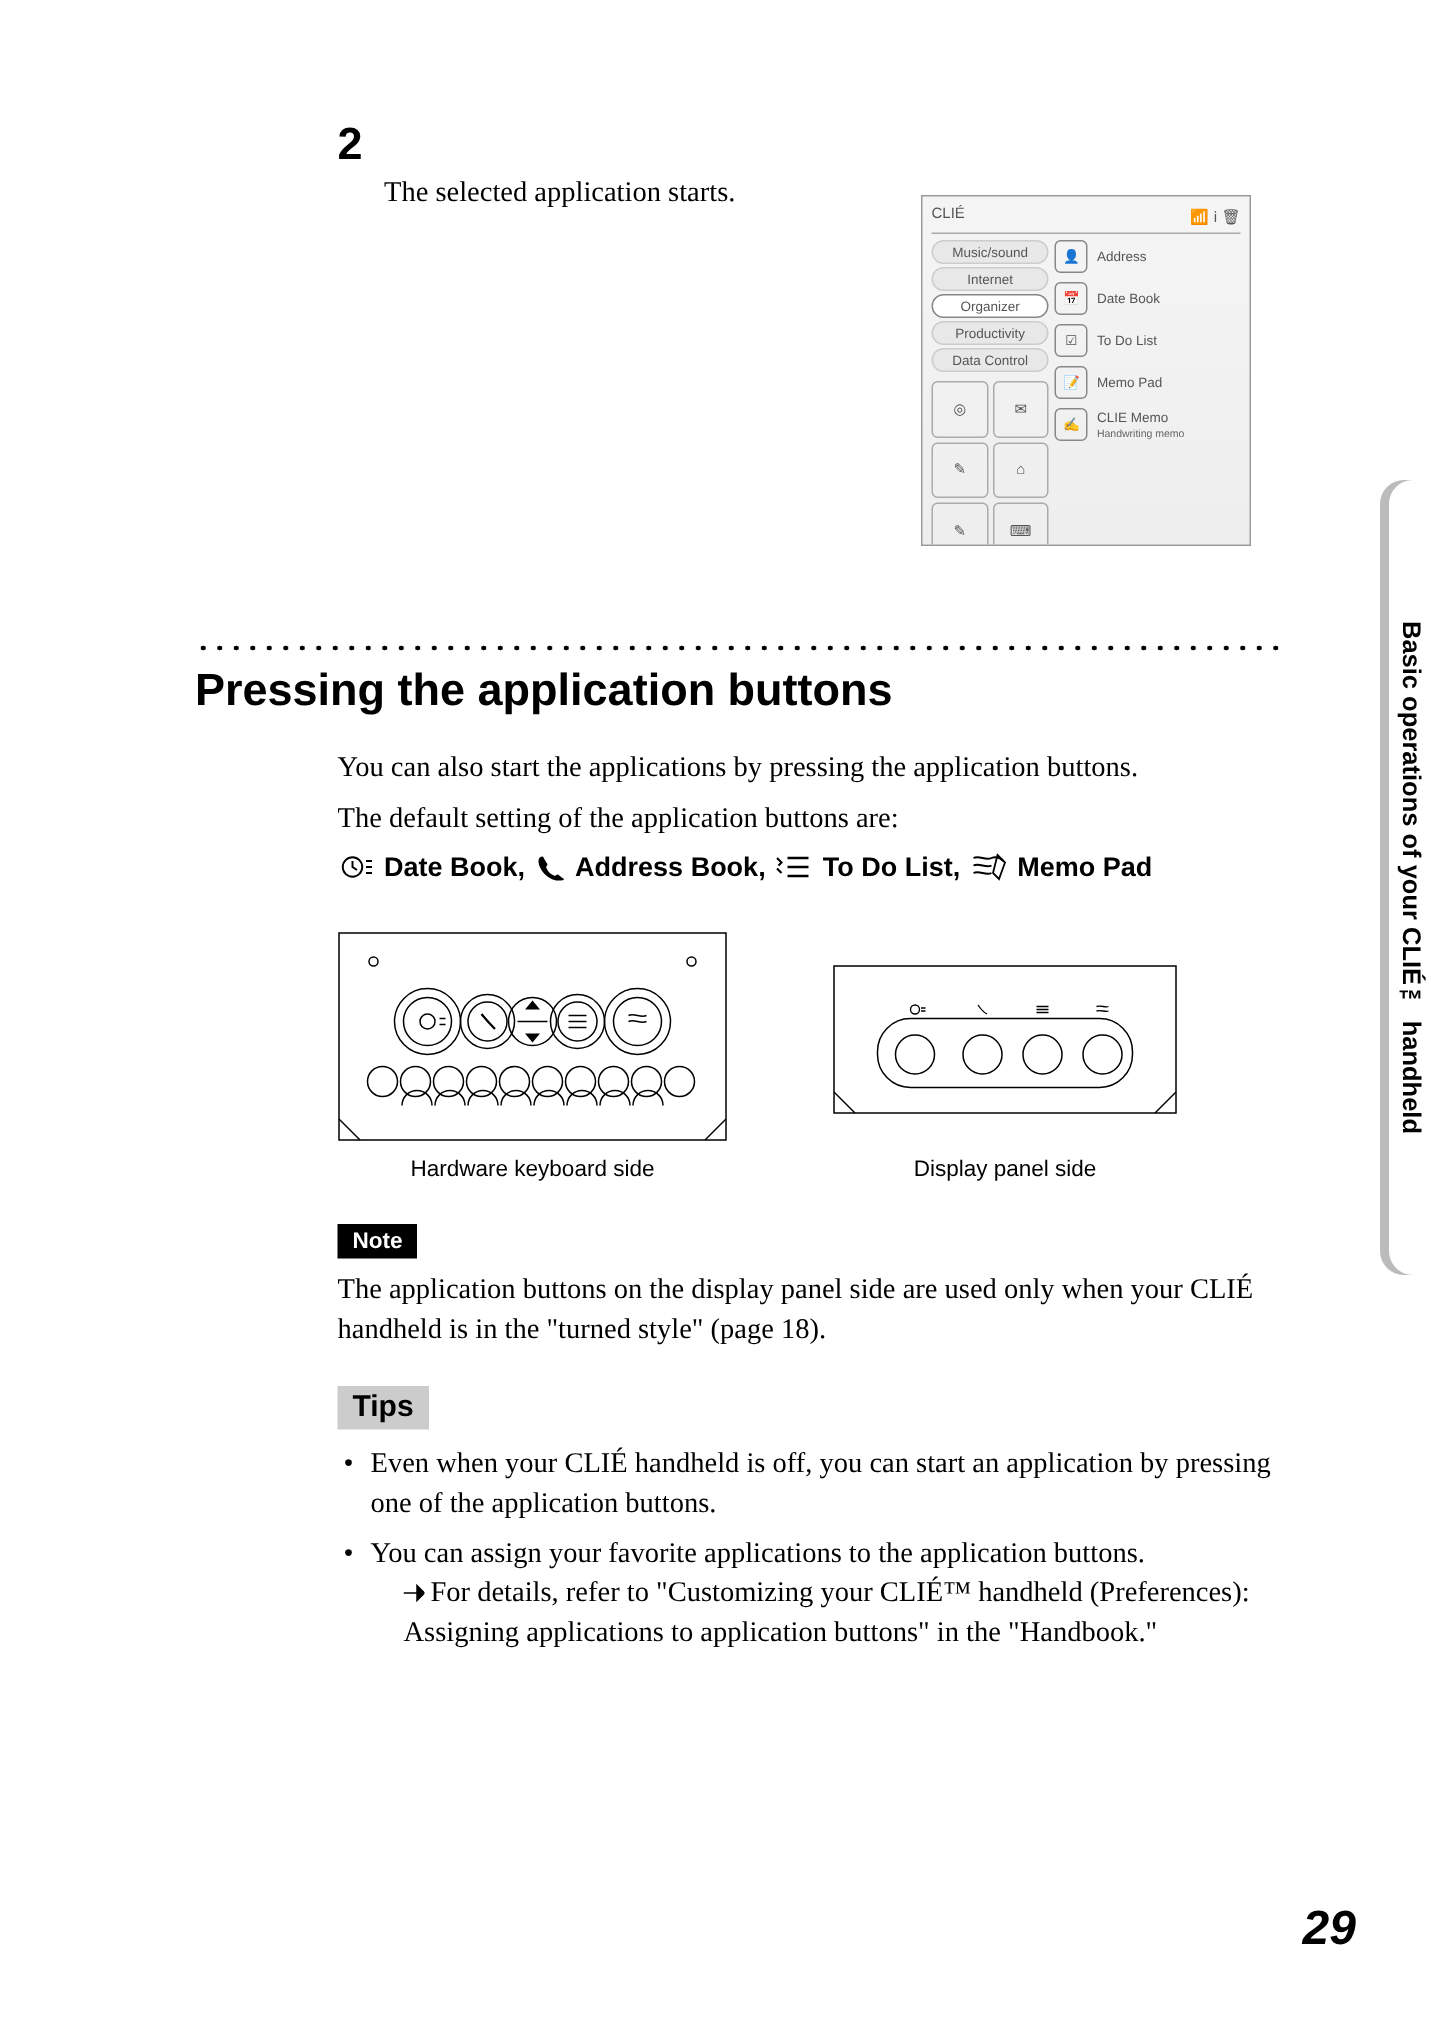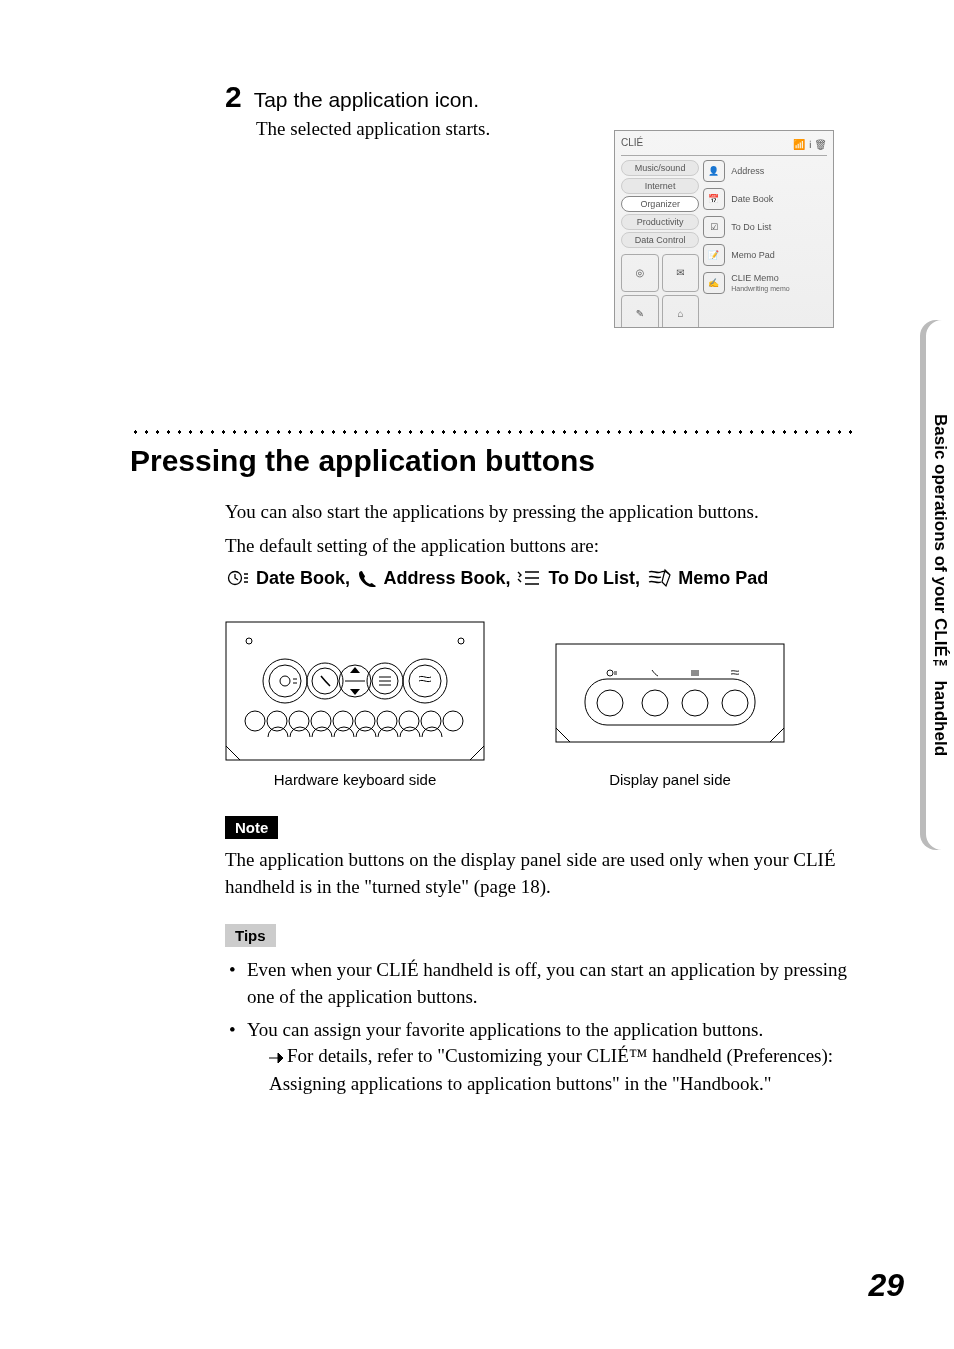--- a/index.html
+++ b/index.html
@@ -14,21 +14,21 @@
   .page { position: relative; width: 100%; height: 100%; padding: 80px 100px 60px 130px; }
   .step-row { display: flex; align-items: baseline; gap: 12px; margin-left: 95px; margin-bottom: 4px; }
   .step-num { font-family: Arial, Helvetica, sans-serif; font-weight: bold; font-size: 30px; }
   .step-text { font-family: 'Trebuchet MS', Arial, sans-serif; font-size: 21px; }
   .step-sub { font-family: Georgia, 'Times New Roman', serif; font-size: 19px; margin-left: 126px; margin-top: 2px; }
   .screenshot-placeholder {
     position: absolute;
     right: 120px;
     top: 130px;
     width: 220px;
-    height: 198px;
+    height: 234px;
     border: 1px solid #999;
     background: linear-gradient(180deg,#f5f5f5,#eee);
     font-size: 10px;
     color: #555;
     padding: 6px;
     overflow: hidden;
     font-family: Arial, sans-serif;
   }
   .sp-header { display:flex; justify-content:space-between; font-size:10px; border-bottom:1px solid #aaa; padding-bottom:4px; margin-bottom:4px;}
   .sp-cols { display:flex; height: calc(100% - 22px); gap:4px;}
@@ -59,21 +59,21 @@
   .body-block p { margin-bottom: 6px; }
   .defaults { font-family: Arial, Helvetica, sans-serif; font-size: 18px; font-weight: bold; margin-top:2px; }
   .inline-icon { display:inline-block; vertical-align:middle; margin: 0 2px -4px 2px; }
   .figs-row { display:flex; gap:70px; margin-top: 30px; margin-left: 95px; align-items:flex-end; }
   .fig { text-align:center; }
   .fig svg { display:block; margin:0 auto; }
   .fig-cap { font-family: Arial, Helvetica, sans-serif; font-size: 15px; margin-top: 10px; }
   .fig.right .fig-cap { margin-top: 28px; }
   .note-label { display:inline-block; background:#000; color:#fff; font-family: Arial, Helvetica, sans-serif; font-size:15px; font-weight:bold; padding:3px 10px; margin-top: 28px; margin-left:95px;text-align:center; }
   .note-text { margin-left:95px; font-size:19px; line-height:1.4; margin-top:8px; }
-  .tips-label { display:inline-block; background:#ccc; color:#000; font-family: Arial, Helvetica, sans-serif; font-size:15px; font-weight:bold; padding:3px 10px; margin-top: 24px; margin-left:95px; }
+  .tips-label { display:inline-block; background:#ccc; color:#000; font-family: Arial, Helvetica, sans-serif; font-size:20px; font-weight:bold; padding:3px 10px; margin-top: 24px; margin-left:95px; }
   .tips-list { margin-left:95px; font-size:19px; line-height:1.4; margin-top:10px; }
   .tips-list li { list-style: none; position: relative; padding-left: 22px; margin-bottom: 6px; }
   .tips-list li::before { content: "•"; position:absolute; left:4px; top:0; }
   .sub-detail { padding-left: 22px; position:relative; }
   .sub-detail::before { content:""; }
   .arrow-right { display:inline-block; vertical-align:middle; margin-right:4px; }
   .side-tab {
     position:absolute;
     right:0;
     top:320px;
@@ -106,21 +106,20 @@
     color:#000;
   }
 </style>
 </head>
 <body>
 
 <div class="page">
 
   <div class="step-row">
     <div class="step-num">2</div>
-    <div class="step-text">Tap the application icon.</div>
   </div>
   <div class="step-sub">The selected application starts.</div>
 
   
   <div class="screenshot-placeholder">
     <div class="sp-header">
       <span>CLIÉ</span>
       <span>📶 ℹ 🗑</span>
     </div>
     <div class="sp-cols">

